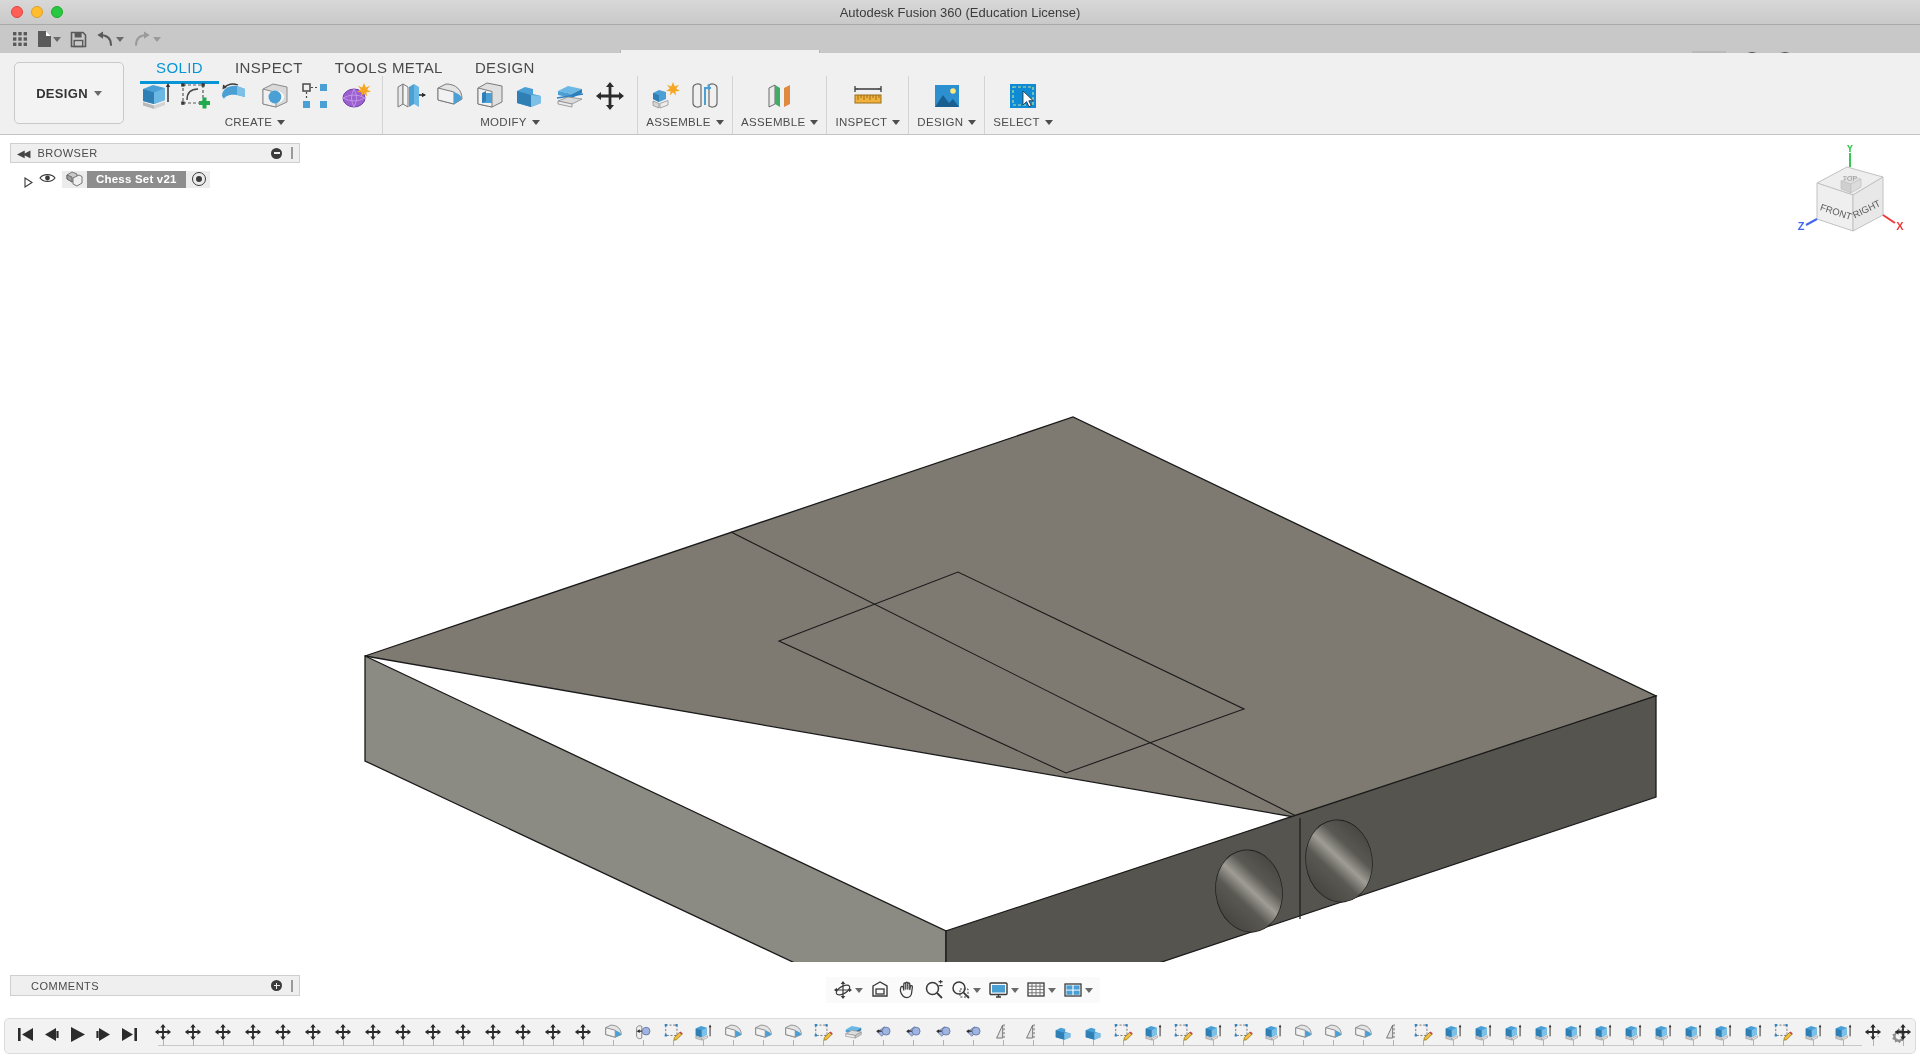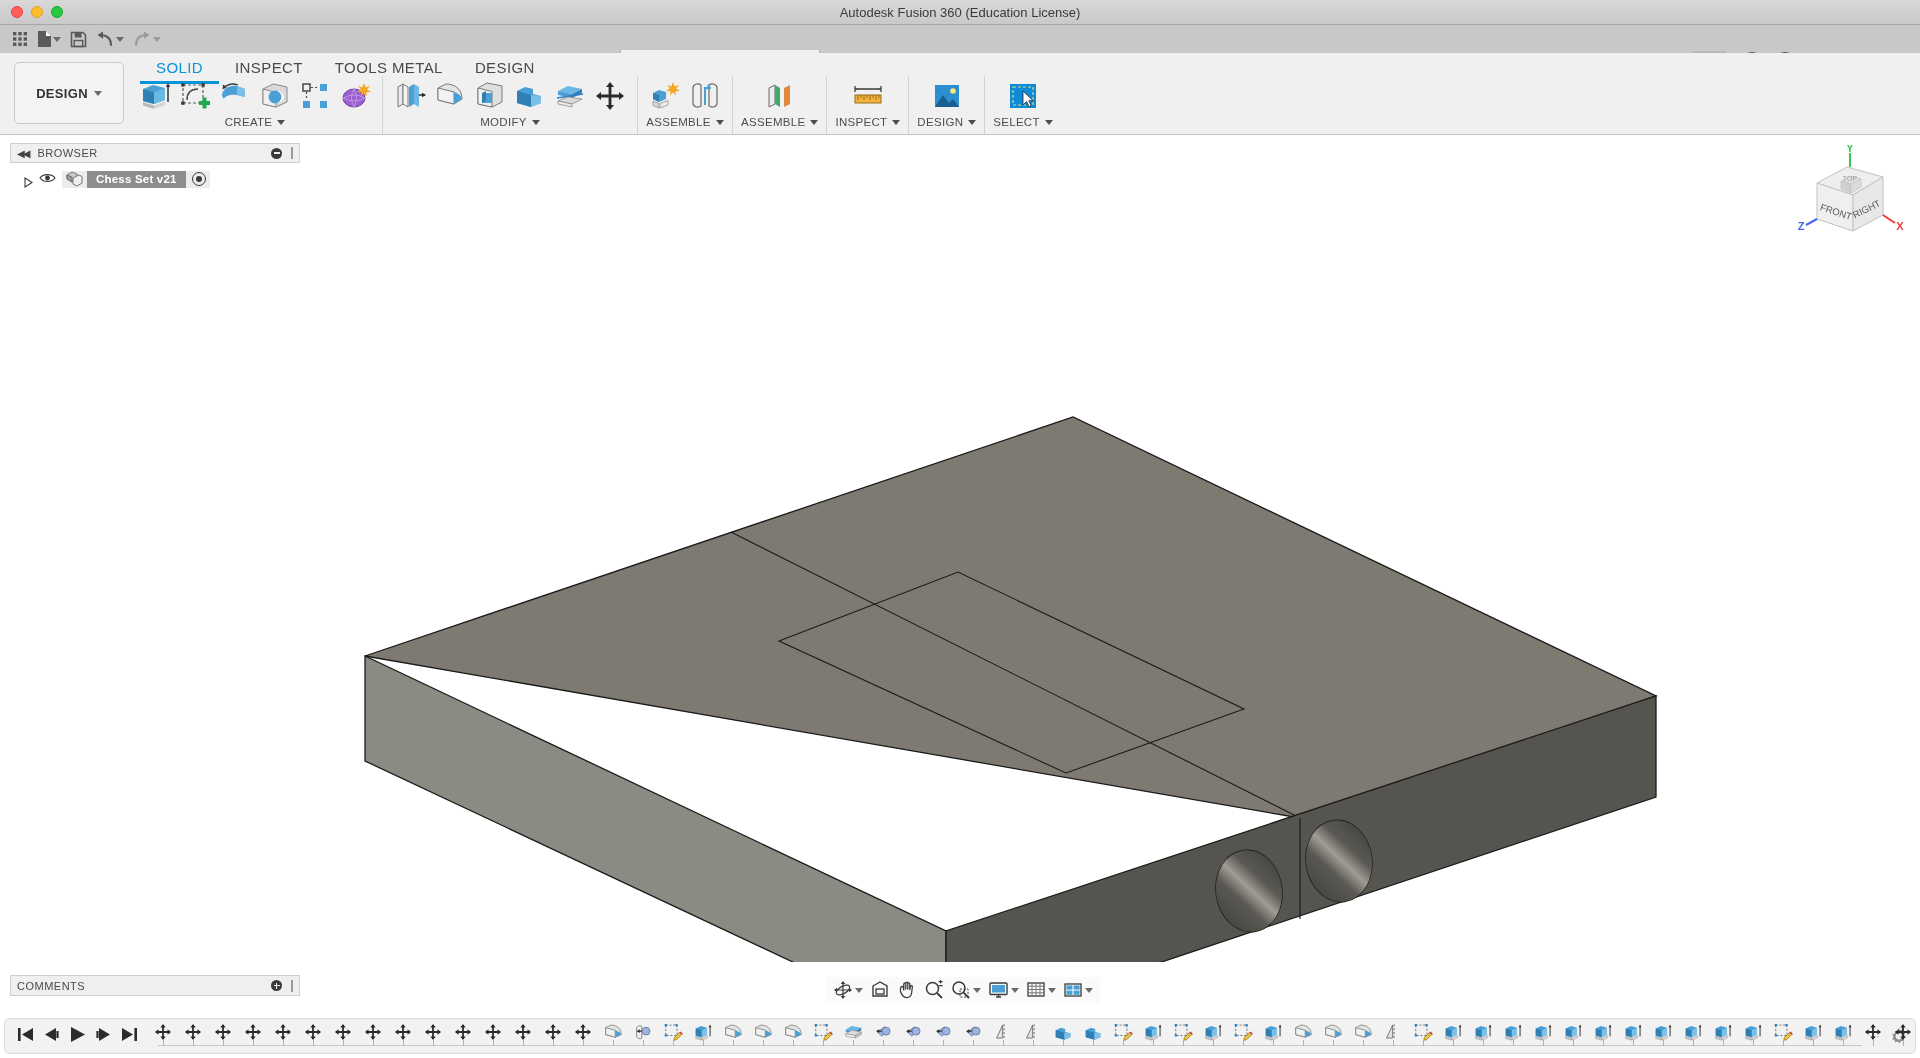--- a/index.html
+++ b/index.html
@@ -579,21 +579,21 @@
             <path d="M7 7 L13 4 L16 5.5 L16 12 L11 15 L7 13 Z" fill="#efefef" stroke="#6a6a6a" stroke-width=".9"></path>
           </svg>
         </span>
         <span class="node-label">Chess Set v21</span>
         <span class="dot-ico"></span>
       </span>
     </div>
   </div>
 
   <div class="comments-bar">
-    <span style="">COMMENTS</span>
+    <span style="margin-left:14px">COMMENTS</span>
     <span class="hdr-spacer"></span>
     <span class="plus-ico"></span>
     <span class="grip"></span>
   </div>
 
   <div class="navbar">
     <div class="navbtn">
       <svg width="20" height="20" viewBox="0 0 20 20">
         <path d="M10 1 L12.3 4 L7.7 4 Z M10 19 L12.3 16 L7.7 16 Z M1 10 L4 7.7 L4 12.3 Z M19 10 L16 7.7 L16 12.3 Z" fill="#3a3a3a"></path>
         <path d="M10 3 L10 17 M3 10 L17 10" stroke="#3a3a3a" stroke-width="1.2"></path>

